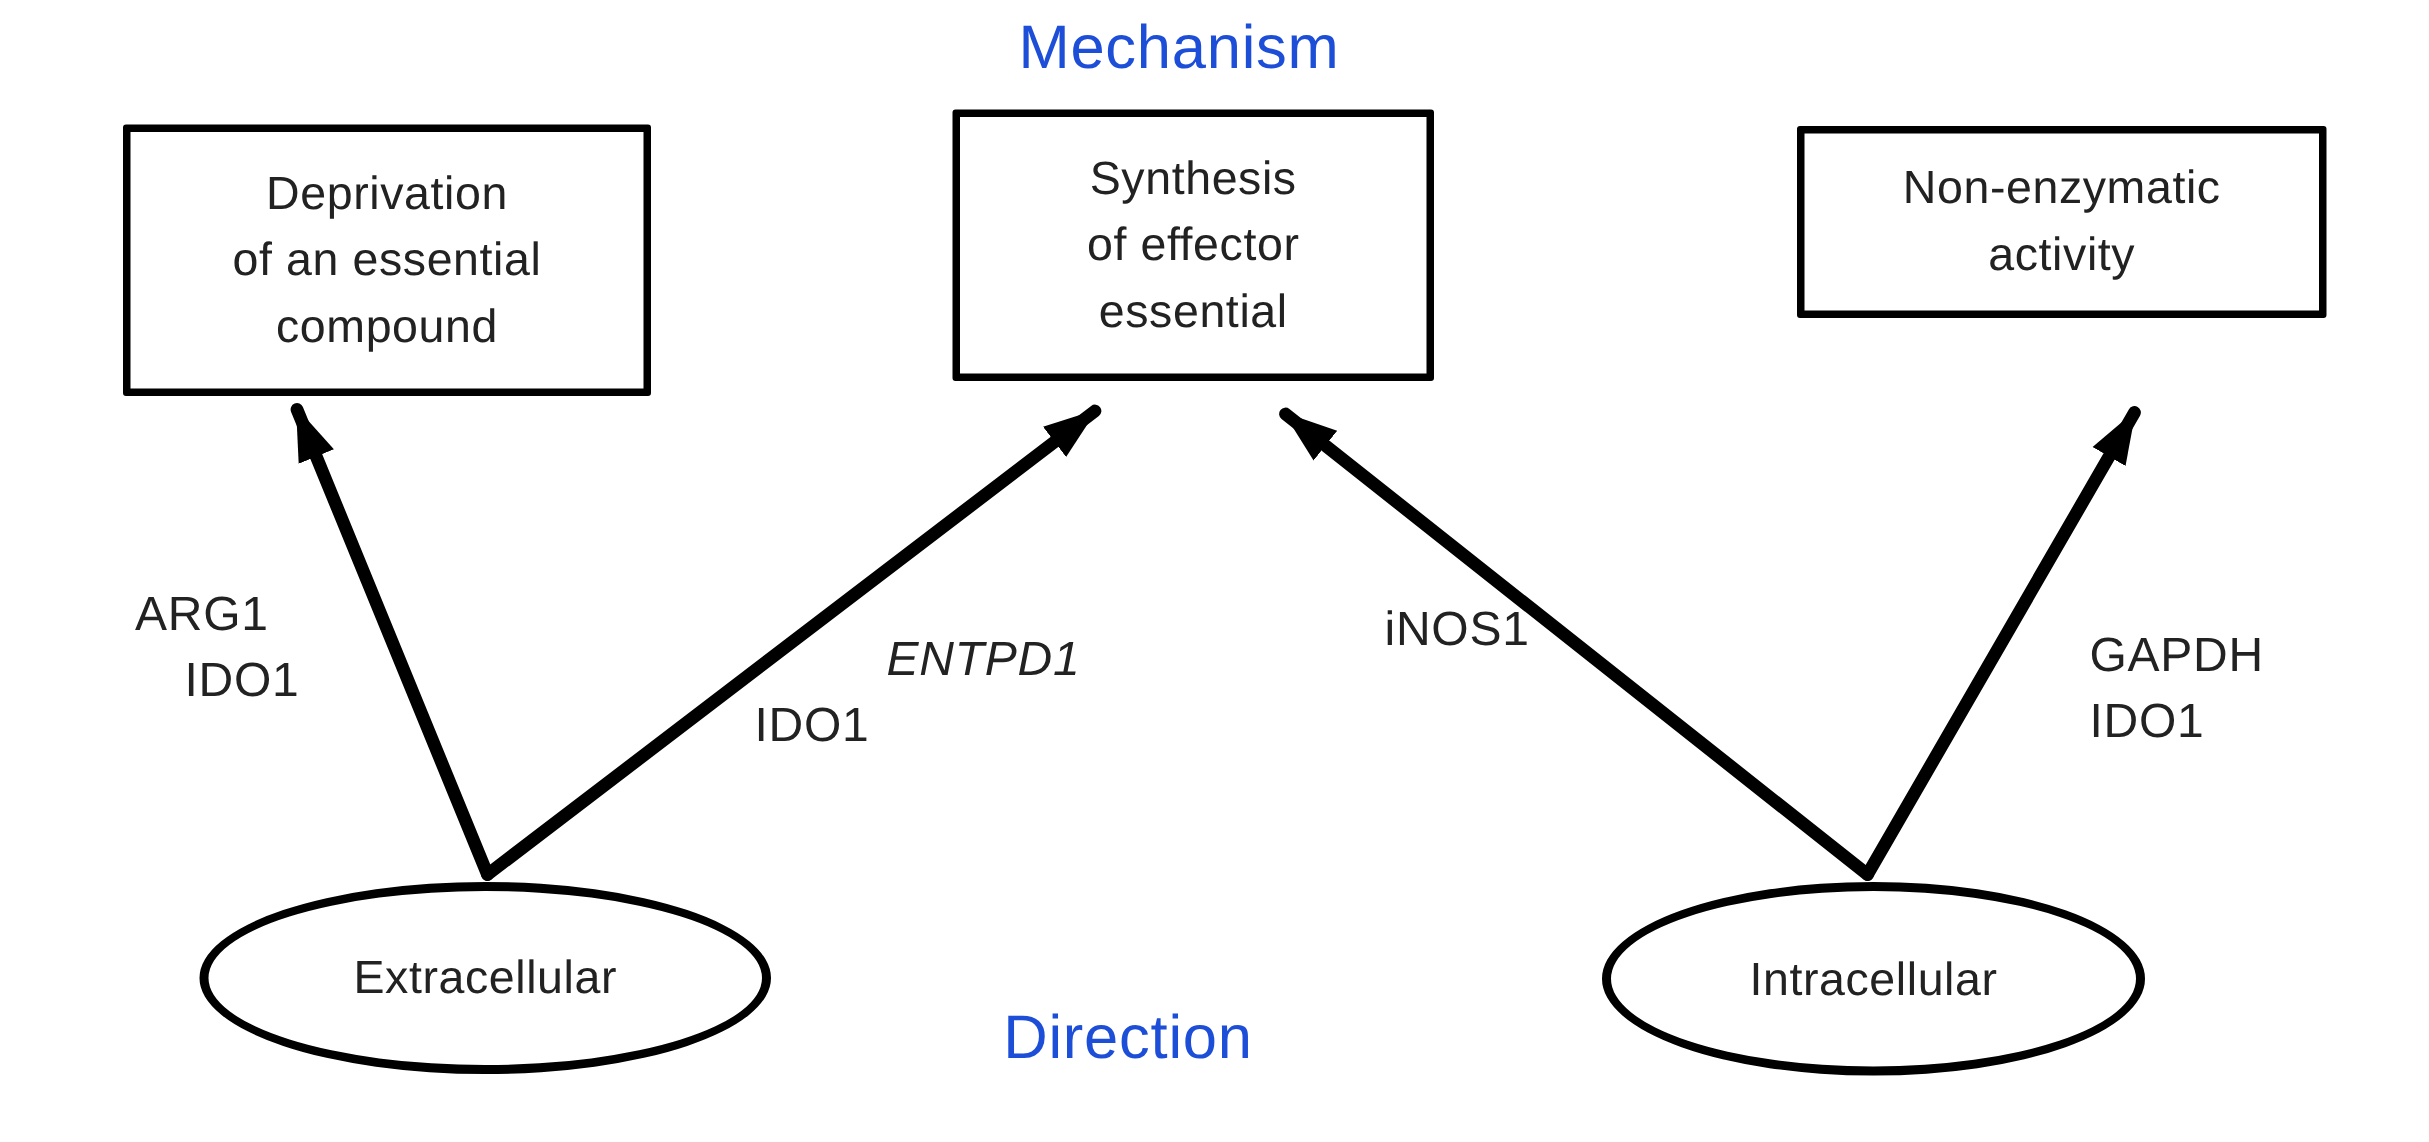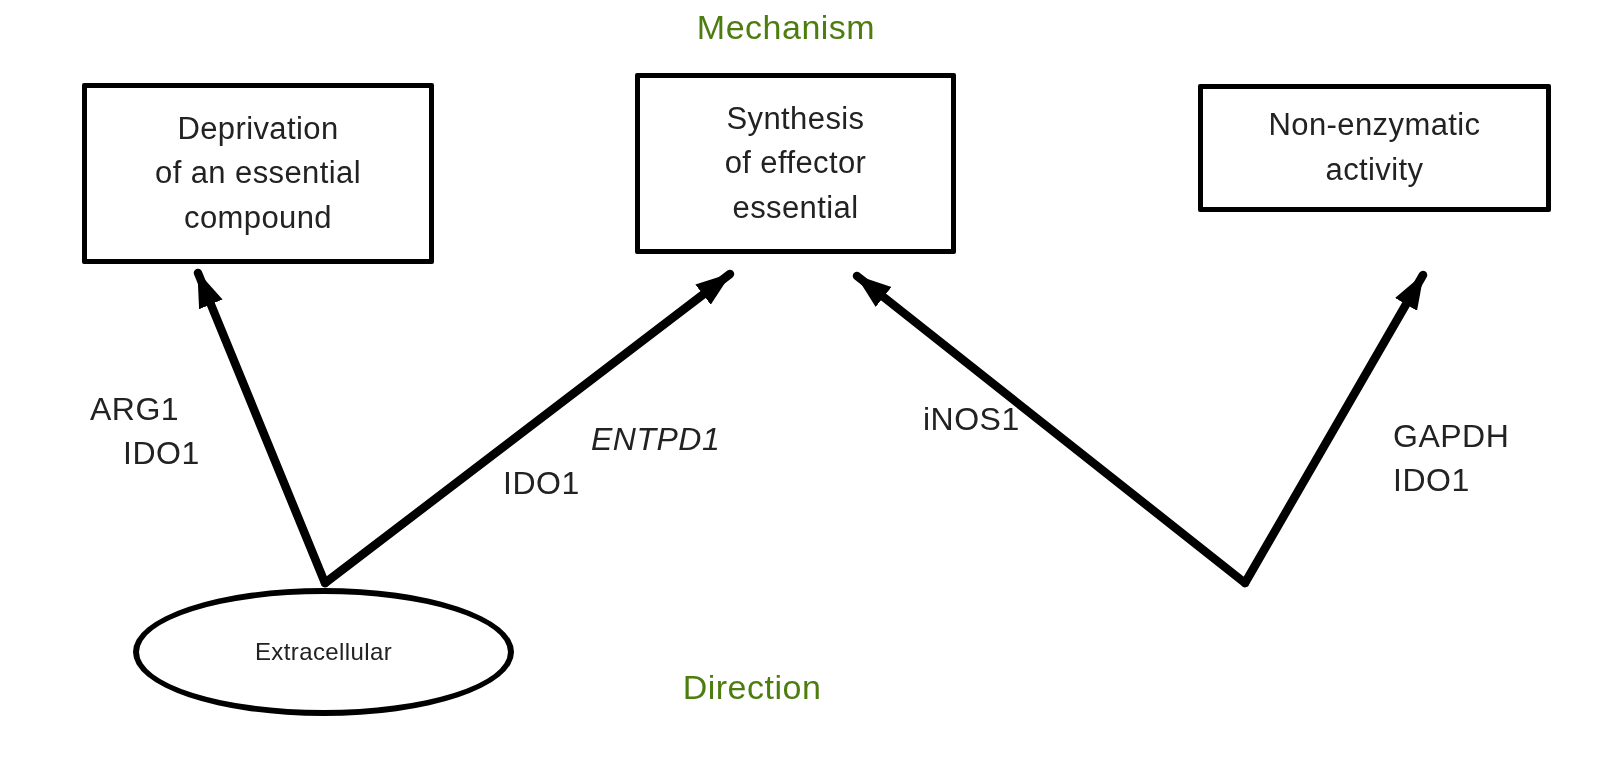--- a/index.html
+++ b/index.html
@@ -12,23 +12,23 @@
     width: 1619px;
     height: 761px;
     background: #ffffff;
     font-family: "Liberation Sans", "DejaVu Sans", sans-serif;
     color: #222222;
     overflow: hidden;
   }
   .header-label {
     position: absolute;
     transform: translateX(-50%);
-    font-size: 34px;
+    font-size: 41px;
     letter-spacing: 0.5px;
-    color: #4d7c0f;
+    color: #1d4ed8;
     white-space: nowrap;
   }
   .rect-node {
     position: absolute;
     box-sizing: border-box;
     border: 5px solid #000000;
     border-radius: 2px;
     background: #ffffff;
     display: flex;
     align-items: center;
@@ -43,21 +43,21 @@
   .ellipse-node {
     position: absolute;
     box-sizing: border-box;
     border: 6px solid #000000;
     border-radius: 50%;
     background: #ffffff;
     display: flex;
     align-items: center;
     justify-content: center;
     text-align: center;
-    font-size: 24px;
+    font-size: 31px;
     letter-spacing: 0.4px;
     z-index: 2;
   }
   .edge-label {
     position: absolute;
     font-size: 32px;
     letter-spacing: 0.5px;
     color: #222222;
     white-space: nowrap;
     z-index: 3;
@@ -92,20 +92,21 @@
   <div class="rect-node" style="left:53px; top:83px; width:352px; height:181px;margin-left:29px;">Deprivation
 of an essential
 compound</div>
   <div class="rect-node" style="left:635px; top:73px; width:321px; height:181px;">Synthesis
 of effector
 essential</div>
   <div class="rect-node" style="left:1198px; top:84px; width:353px; height:128px;">Non-enzymatic
 activity</div>
 
   <div class="ellipse-node" style="left:133px; top:588px; width:381px; height:128px;">Extracellular</div>
+  <div class="ellipse-node" style="left:1068px; top:588px; width:362px; height:129px;">Intracellular</div>
 
   <div class="edge-label" style="left:90px; top:391px;">ARG1</div>
   <div class="edge-label" style="left:123px; top:435px;">IDO1</div>
 
   <div class="edge-label" style="left:591px; top:421px;font-style:italic;">ENTPD1</div>
   <div class="edge-label" style="left:503px; top:465px;">IDO1</div>
 
   <div class="edge-label" style="left:895px; top:401px;margin-left:28px;">iNOS1</div>
 
   <div class="edge-label" style="left:1393px; top:418px;">GAPDH</div>

